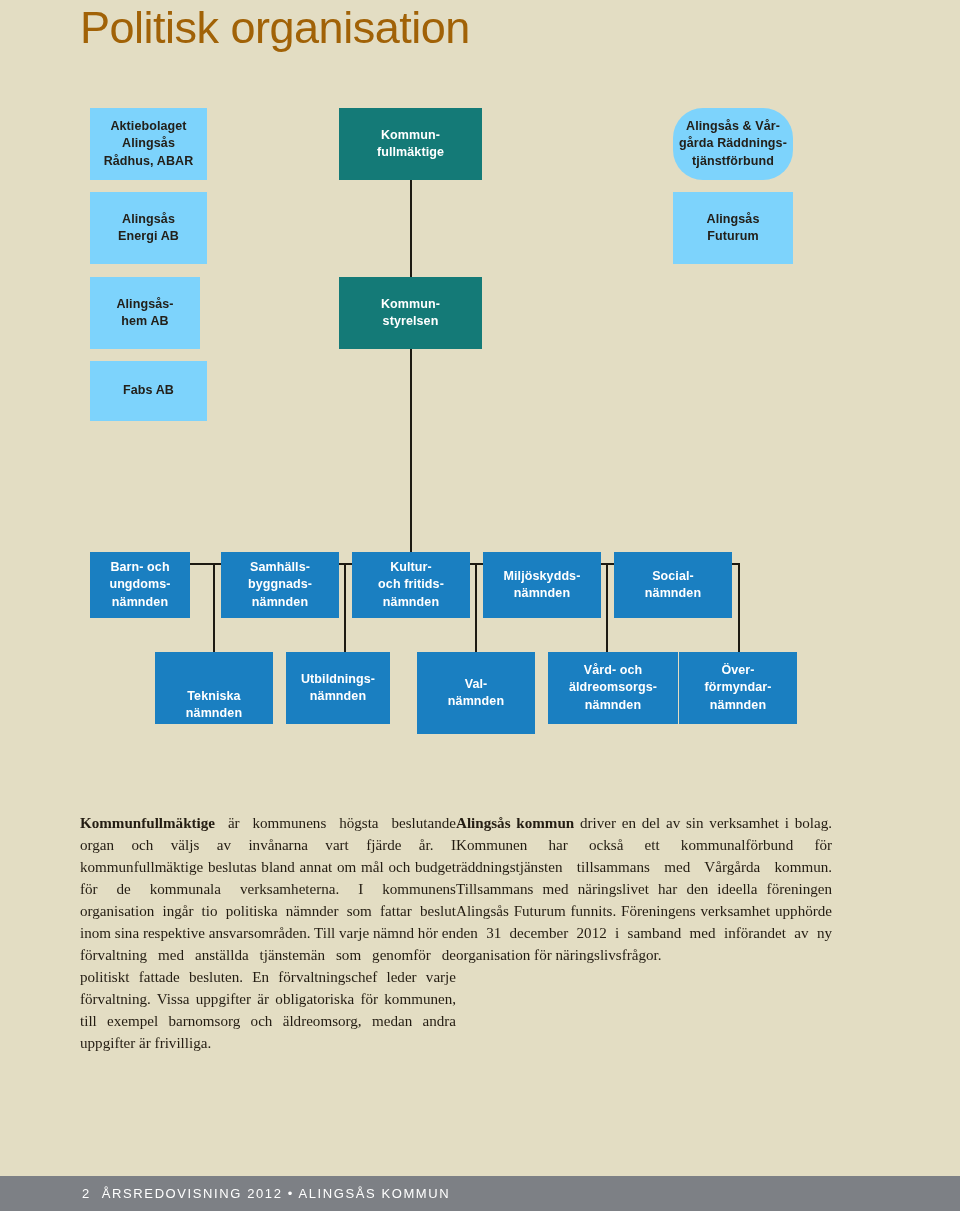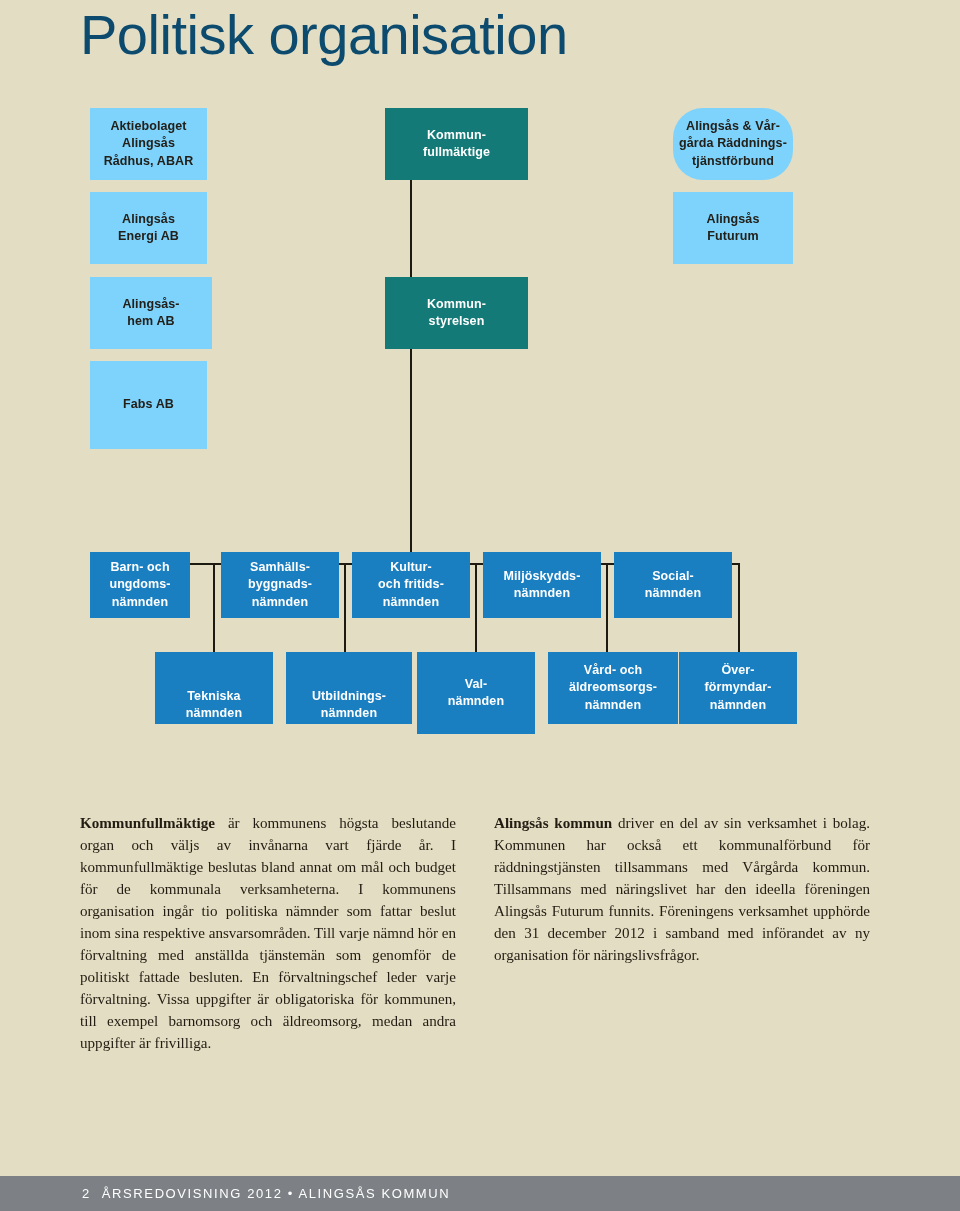--- a/index.html
+++ b/index.html
@@ -10,24 +10,24 @@
     font-family:"Liberation Sans", sans-serif;
     position:relative;
     overflow:hidden;
     color:#231f17;
   }
 
   
   .page-title{
     position:absolute;
     left:80px; top:2px;
-    font-size:56px;
+    font-size:45px;
     font-weight:400;
     letter-spacing:-0.5px;
-    color:#0c4a6e;
+    color:#a16207;
     white-space:nowrap;
   }
 
   
   .org-chart{
     position:absolute;
     left:0; top:0; width:960px; height:800px;
   }
 
   .node{
@@ -38,38 +38,37 @@
     justify-content:center;
     text-align:center;
     font-size:12.5px;
     font-weight:700;
     line-height:1.38;
     letter-spacing:0.1px;
     z-index:3;
     padding:2px;
   }
   .node.white{ background:#7dd3fc; color:#23201a; }
-  .node.teal { background:#147a77; color:#ffffff;margin-left:46px; }
+  .node.teal { background:#147a77; color:#ffffff; }
   .node.blue { background:#1a7fc1; color:#ffffff; }
 
   .conn{
     position:absolute;
     background:#1d1a12;
     z-index:1;
   }
   .conn.v{ width:1.6px; }
   .conn.h{ height:1.6px; }
 
   
   .text-cols{
     position:absolute;
     left:80px; top:812px;
     width:790px;
     display:flex;
-    gap:38px;
   }
   .text-col{
     width:376px;
     font-family:"Liberation Serif", serif;
     font-size:15.1px;
     line-height:1.46;
     color:#231c12;
     text-align:justify;
     hyphens:manual;
   }
@@ -130,28 +129,28 @@
     </div>
   </div>
 
   <div class="node white" style="left:90px; top:192px; width:117px; height:72px;">
     <div>
       <span>Alingsås</span><br>
       <span>Energi AB</span>
     </div>
   </div>
 
-  <div class="node white" style="left:90px; top:277px; width:122px; height:72px;">
+  <div class="node white" style="left:90px; top:277px; width:110px; height:72px;">
     <div>
       <span>Alingsås-</span><br>
       <span>hem AB</span>
     </div>
   </div>
 
-  <div class="node white" style="left:90px; top:361px; width:117px; height:88px;">
+  <div class="node white" style="left:90px; top:361px; width:117px; height:60px;">
     <div>
       <span>Fabs AB</span>
     </div>
   </div>
 
   <div class="node teal" style="left:339px; top:108px; width:143px; height:72px;">
     <div>
       <span>Kommun-</span><br>
       <span>fullmäktige</span>
     </div>
@@ -217,21 +216,21 @@
     </div>
   </div>
 
   <div class="node blue" style="left:155px; top:652px; width:118px; height:72px;align-items:flex-end;">
     <div>
       <span>Tekniska</span><br>
       <span>nämnden</span>
     </div>
   </div>
 
-  <div class="node blue" style="left:286px; top:652px; width:126px; height:72px;align-items:flex-end;">
+  <div class="node blue" style="left:286px; top:652px; width:104px; height:72px;">
     <div>
       <span>Utbildnings-</span><br>
       <span>nämnden</span>
     </div>
   </div>
 
   <div class="node blue" style="left:417px; top:652px; width:118px; height:82px;">
     <div>
       <span>Val-</span><br>
       <span>nämnden</span>

